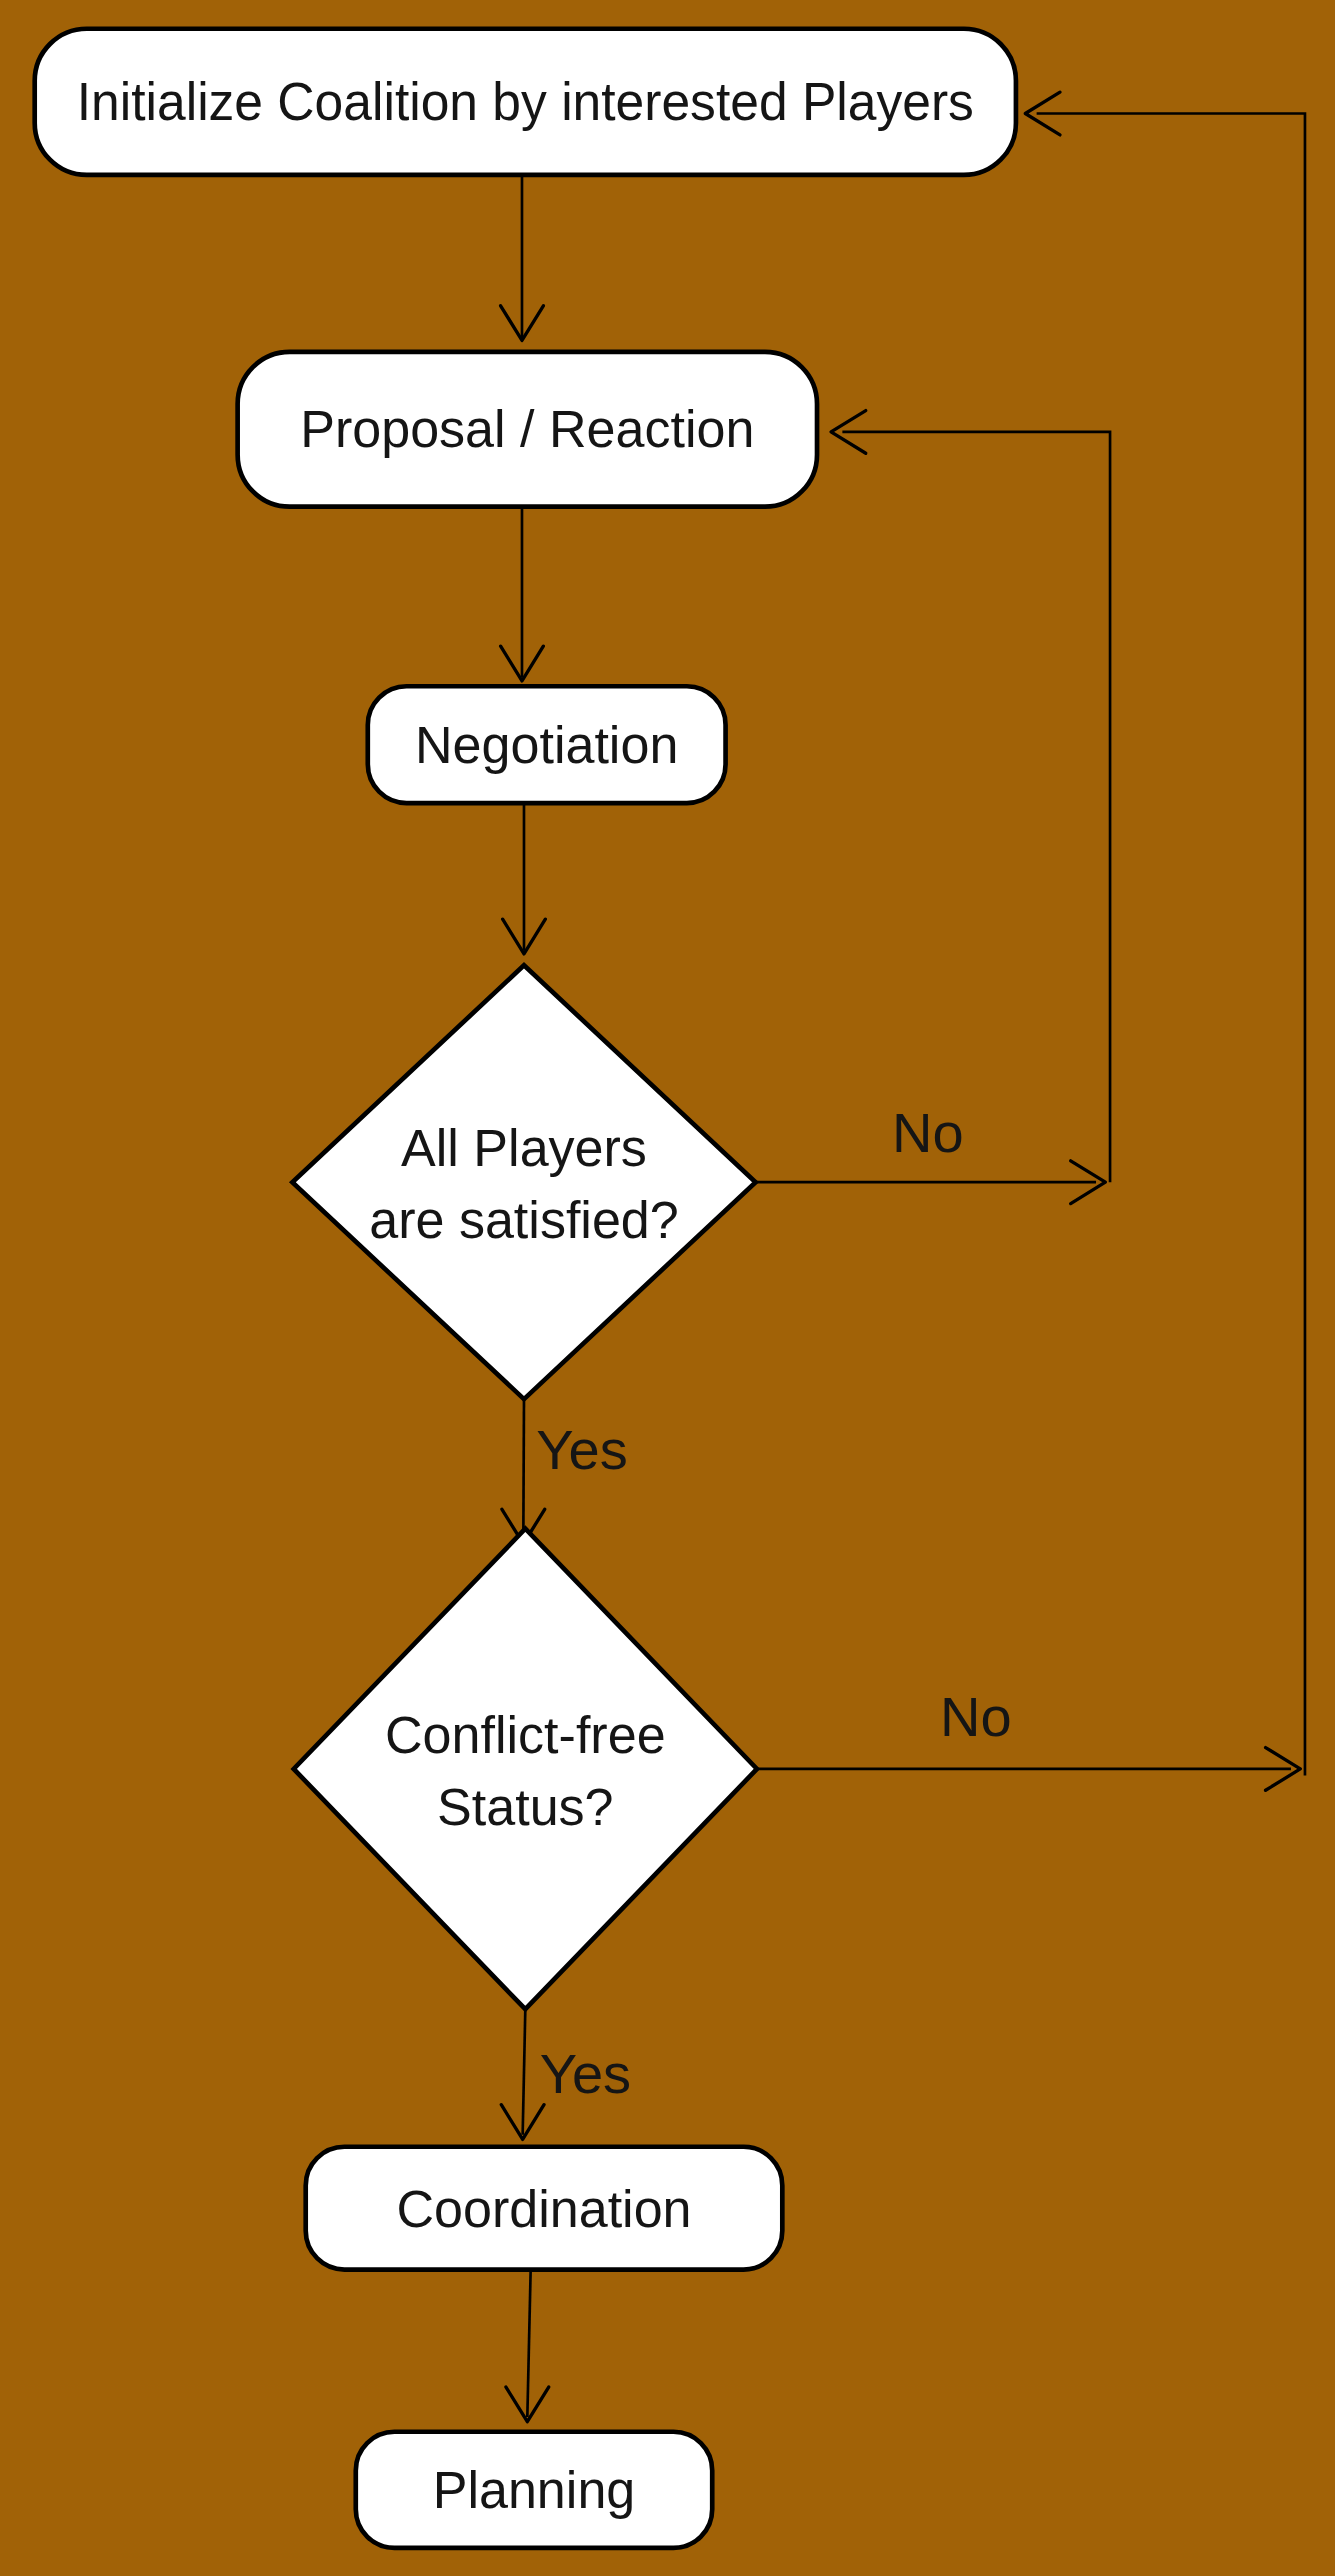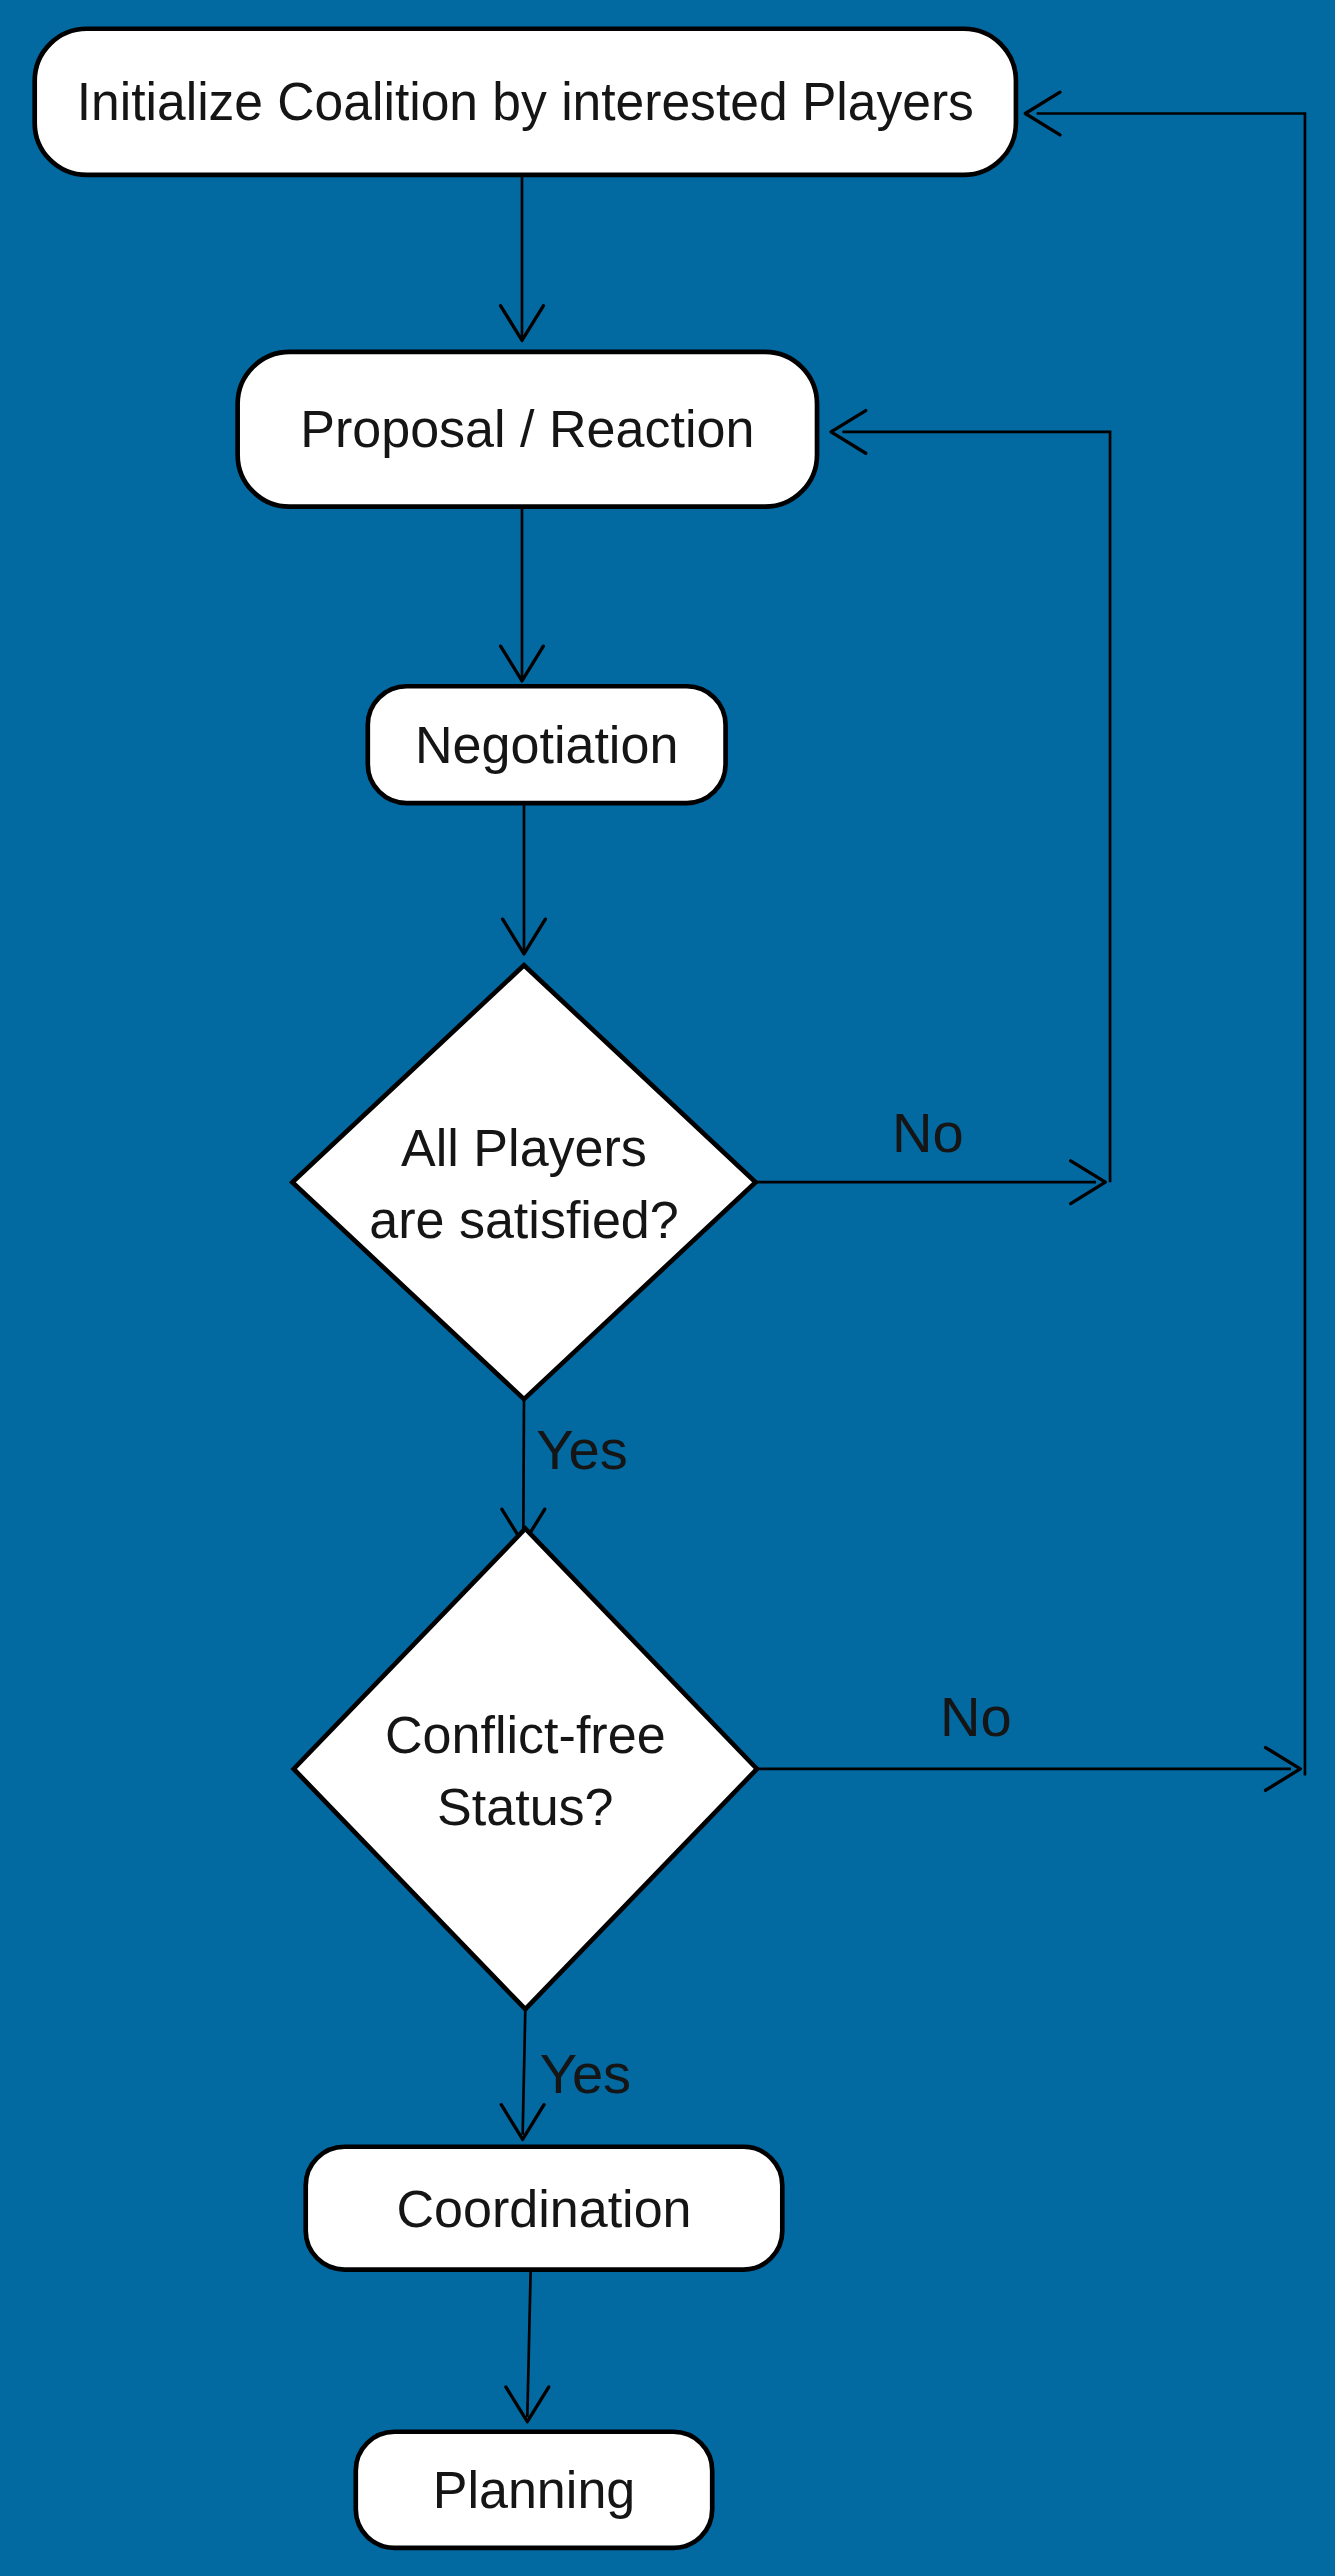--- a/index.html
+++ b/index.html
@@ -4,21 +4,21 @@
 <style>
   html, body {
     margin: 0;
     padding: 0;
     background: #ffffff;
   }
   #canvas {
     position: relative;
     width: 1335px;
     height: 2576px;
-    background: #0369a1;
+    background: #a16207;
     font-family: "Liberation Sans", "DejaVu Sans", sans-serif;
   }
   svg { display: block; }
   .shape {
     fill: #ffffff;
     stroke: #000000;
     stroke-width: 7;
   }
   .connector {
     fill: none;

